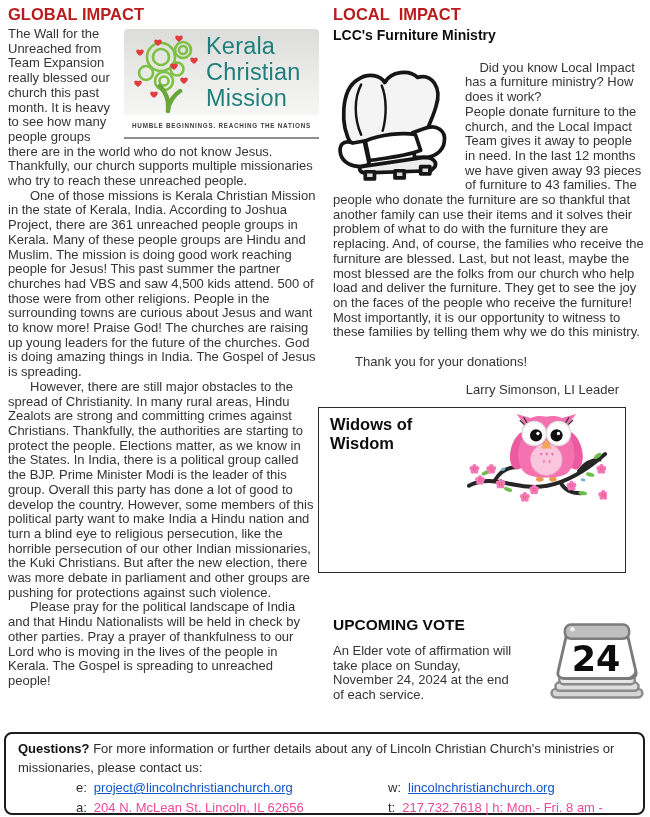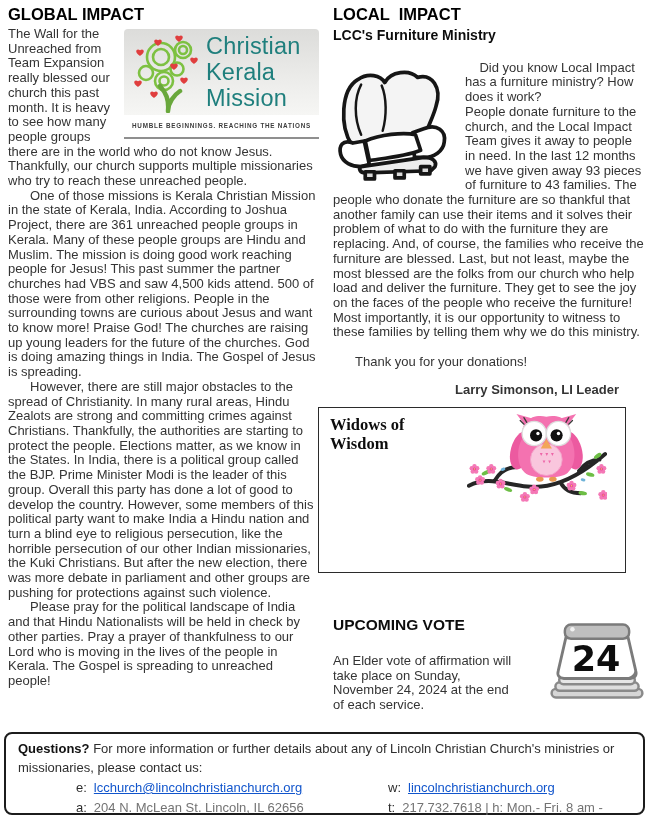--- a/index.html
+++ b/index.html
@@ -4,54 +4,54 @@
 <style>
   html,body{margin:0;padding:0;}
   body{
     width:650px;height:817px;position:relative;background:#ffffff;
     font-family:"Liberation Sans","DejaVu Sans",sans-serif;
     color:#343434;overflow:hidden;
   }
   
   .col-left{position:absolute;left:8px;top:4px;width:311px;}
   .col-right{position:absolute;left:333px;top:4px;width:312px;height:810px;}
-  h1.h-main{font-size:16.5px;line-height:20px;font-weight:bold;color:#000000;margin:0 0 3px 0;white-space:pre;}
+  h1.h-main{font-size:16.5px;line-height:20px;font-weight:bold;color:#b91c1c;margin:0 0 3px 0;white-space:pre;}
   h2.h-sub{font-size:14px;line-height:17px;font-weight:bold;color:#0d0d0d;margin:0 0 2px 0;}
   p.body{margin:0;font-size:13px;line-height:14.7px;color:#343434;}
   p.ind{text-indent:22px;}
   p.pre{white-space:pre-wrap;}
   p.sig{margin:0;font-size:13px;line-height:14.7px;text-align:right;}
   .sig-left{padding-right:16px;}
-  .sig-right{padding-right:26px;margin-top:14px !important;font-weight:bold;}
+  .sig-right{padding-right:26px;margin-top:14px !important;}
   
   .kcm-logo{float:right;width:195px;margin:2px 0 5px 7px;display:block;}
   .kcm-top{display:flex;align-items:center;background:linear-gradient(180deg,#DCDCDA 0%,#EFEFED 70%,#F6F6F4 100%);border-radius:4px 4px 0 0;height:86px;}
   .kcm-tree{margin:2px 0 0 4px;flex:0 0 auto;}
   .kcm-words{color:#1F7F7D;font-size:23.5px;line-height:26px;font-weight:400;letter-spacing:0.2px;padding-left:2px;}
   .kcm-words span{display:block;}
   .kcm-strip{display:block;background:#ffffff;text-align:center;font-size:6.3px;font-weight:bold;letter-spacing:0.75px;color:#3c3c3c;padding:4px 0 3px 0;border-bottom:2.5px solid #8F8F8F;white-space:nowrap;}
   
   .chair-wrap{float:left;width:124px;margin:2px 8px 2px 0;}
   
-  .widows-box{position:absolute;left:-15px;top:403px;width:308px;height:166px;border:1.5px solid #2b2b2b;background:#fff;padding:7px 24px 0 11px;box-sizing:border-box;font-family:Liberation Serif, serif;}
+  .widows-box{position:absolute;left:-15px;top:403px;width:308px;height:166px;border:1.5px solid #2b2b2b;background:#fff;padding:7px 24px 0 11px;box-sizing:border-box;}
   .widows-box h3{margin:0 0 3px 0;font-size:16.5px;line-height:19px;font-weight:bold;color:#0d0d0d;}
   .owl-wrap{float:right;width:140px;margin:-4px -6px 2px 2px;}
   
   .vote-section{position:absolute;left:0;top:612px;width:312px;display:flex;}
   .vote-text{width:203px;flex:0 0 auto;}
-  .vote-text h3{margin:0 0 20px 0;font-size:15.5px;line-height:18px;font-weight:bold;color:#0d0d0d;}
+  .vote-text h3{margin:0 0 10px 0;font-size:15.5px;line-height:18px;font-weight:bold;color:#0d0d0d;}
   .cal-wrap{margin:4px 0 0 9px;flex:0 0 auto;}
   
   .q-box{position:absolute;left:4px;top:732px;width:641px;height:83px;box-sizing:border-box;border:2px solid #1c1c1c;border-radius:8px;background:#fff;padding:6px 12px 0 12px;}
   .q-lead{margin:0;font-size:13px;line-height:18.5px;color:#2e2e2e;}
   .q-lead b{color:#111;}
   .q-grid{display:grid;grid-template-columns:312px 1fr;row-gap:1px;margin:2px 0 0 58px;font-size:13px;line-height:18.5px;}
   .q-label{margin-right:7px;color:#2e2e2e;}
   a.q-link{color:#1155CC;text-decoration:underline;cursor:pointer;}
-  .plain{color:#737373;}
+  .plain{color:#ec4899;}
 </style>
 </head>
 <body>
 
 <section class="col-left">
   <h1 class="h-main">GLOBAL IMPACT</h1>
 
   <p class="body">
     <span class="kcm-logo">
       <span class="kcm-top">
@@ -73,22 +73,22 @@
           <use href="#heart" x="8" y="16"></use>
           <use href="#heart" x="26" y="6"></use>
           <use href="#heart" x="47" y="2"></use>
           <use href="#heart" x="62" y="24"></use>
           <use href="#heart" x="6" y="47"></use>
           <use href="#heart" x="42" y="30"></use>
           <use href="#heart" x="52" y="44"></use>
           <use href="#heart" x="22" y="58"></use>
         </svg>
         <span class="kcm-words">
+          <span>Kerala</span>
           <span>Christian</span>
-          <span>Kerala</span>
           <span>Mission</span>
         </span>
       </span>
       <span class="kcm-strip">HUMBLE BEGINNINGS. REACHING THE NATIONS</span>
     </span>
     <span>The Wall for the Unreached from Team Expansion really blessed our church this past month. It is heavy to see how many people groups there are in the world who do not know Jesus. Thankfully, our church supports multiple missionaries who try to reach these unreached people.</span>
   </p>
 
   <p class="body ind">One of those missions is Kerala Christian Mission in the state of Kerala, India. According to Joshua Project, there are 361 unreached people groups in Kerala. Many of these people groups are Hindu and Muslim. The mission is doing good work reaching people for Jesus! This past summer the partner churches had VBS and saw 4,500 kids attend. 500 of those were from other religions. People in the surrounding towns are curious about Jesus and want to know more! Praise God! The churches are raising up young leaders for the future of the churches. God is doing amazing things in India. The Gospel of Jesus is spreading.</p>
   <p class="body ind">However, there are still major obstacles to the spread of Christianity. In many rural areas, Hindu Zealots are strong and committing crimes against Christians. Thankfully, the authorities are starting to protect the people. Elections matter, as we know in the States. In India, there is a political group called the BJP. Prime Minister Modi is the leader of this group. Overall this party has done a lot of good to develop the country. However, some members of this political party want to make India a Hindu nation and turn a blind eye to religious persecution, like the horrible persecution of our other Indian missionaries, the Kuki Christians. But after the new election, there was more debate in parliament and other groups are pushing for protections against such violence.</p>
@@ -199,21 +199,21 @@
       <circle cx="29" cy="9" r="2.4" fill="#F2F2F2"></circle>
       <text x="54" y="53" text-anchor="middle" font-family="DejaVu Sans, Liberation Sans, sans-serif" font-size="37" font-weight="bold" fill="#0d0d0d">24</text>
     </svg></span>
   </div>
 </section>
 
 <div class="q-box">
   <p class="q-lead"><b>Questions?</b><span> For more information or further details about any of Lincoln Christian Church's ministries or missionaries, please contact us:</span></p>
   <div class="q-grid">
     <div>
-      <span class="q-label">e:</span><a class="q-link">lcchurch@lincolnchristianchurch.org</a>
+      <span class="q-label">e:</span><a class="q-link">project@lincolnchristianchurch.org</a>
     </div>
     <div>
       <span class="q-label">w:</span><a class="q-link">lincolnchristianchurch.org</a>
     </div>
     <div>
       <span class="q-label">a:</span><span class="plain">204 N. McLean St. Lincoln, IL 62656</span>
     </div>
     <div>
       <span class="q-label">t:</span><span class="plain">217.732.7618  |  h: Mon.- Fri.  8 am - 4:30 pm</span>
     </div>

